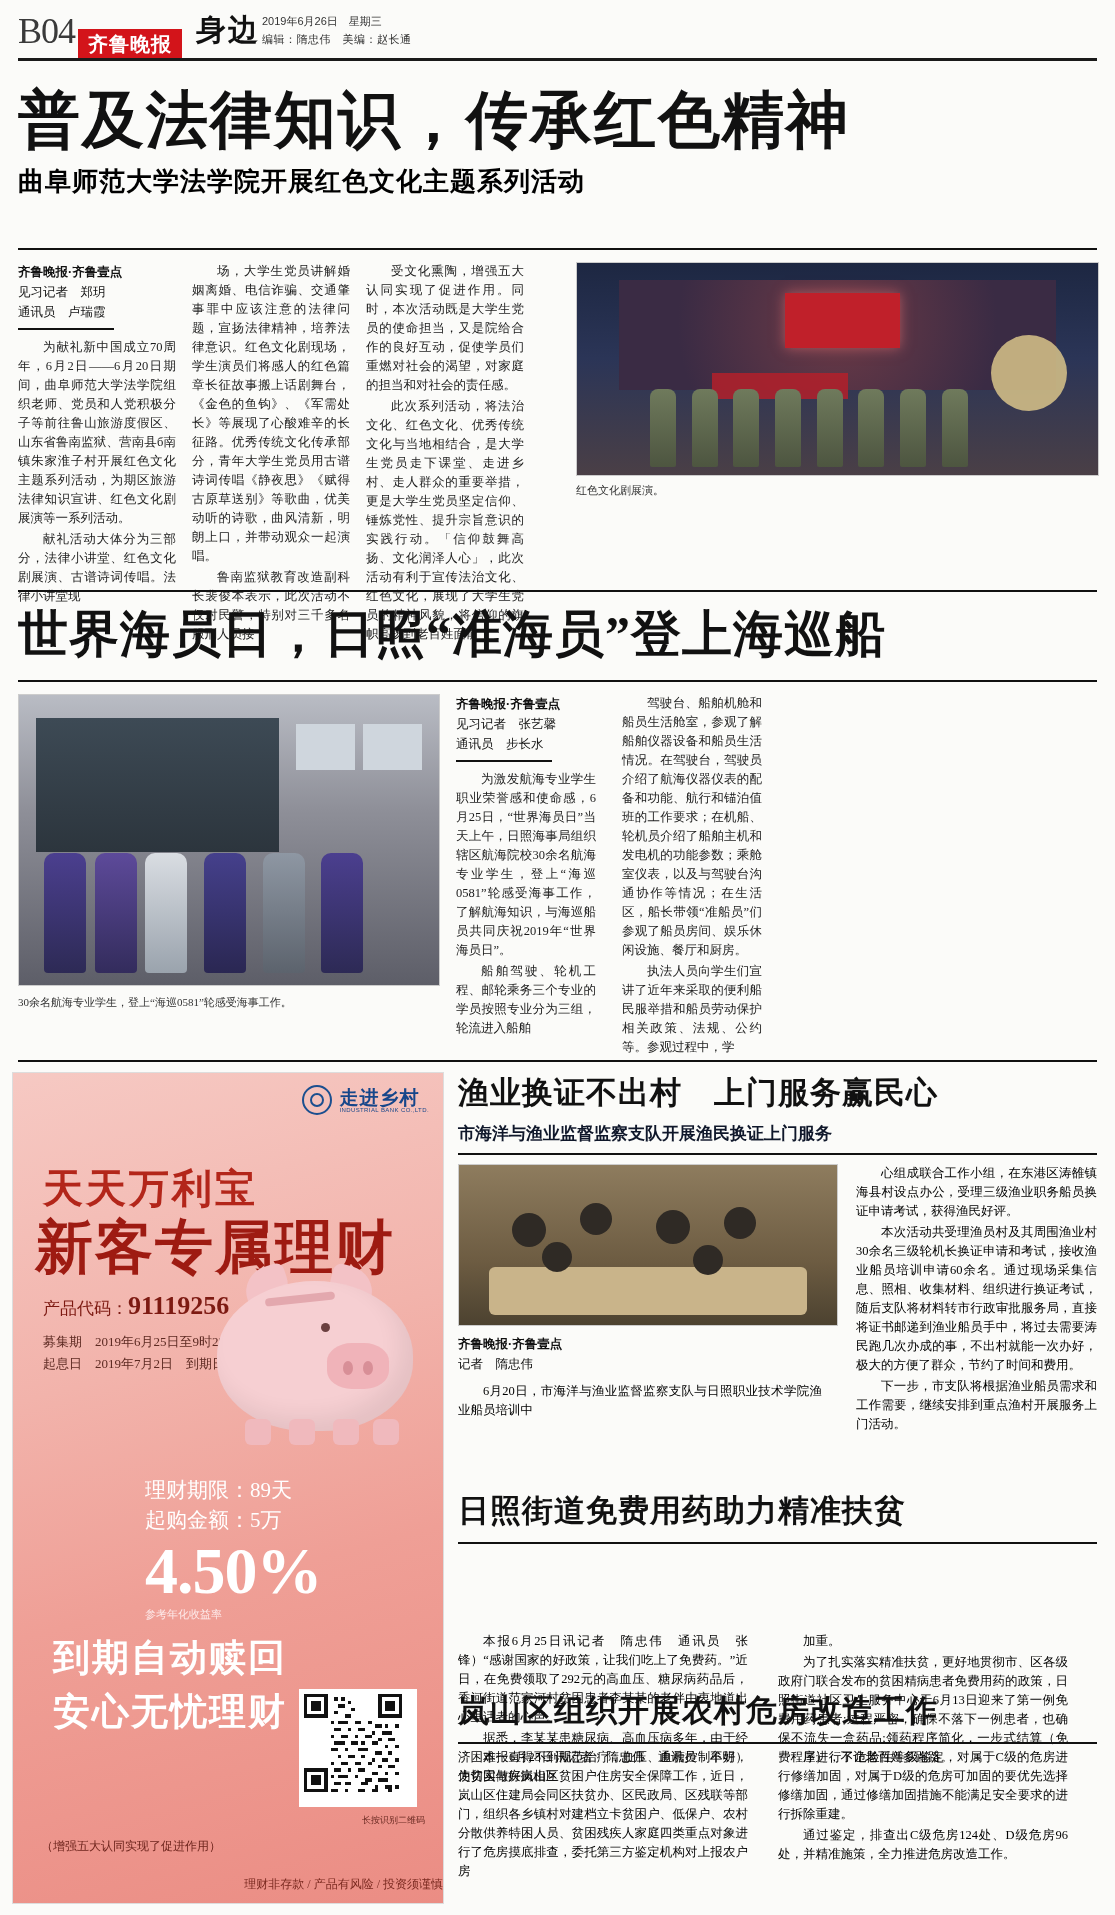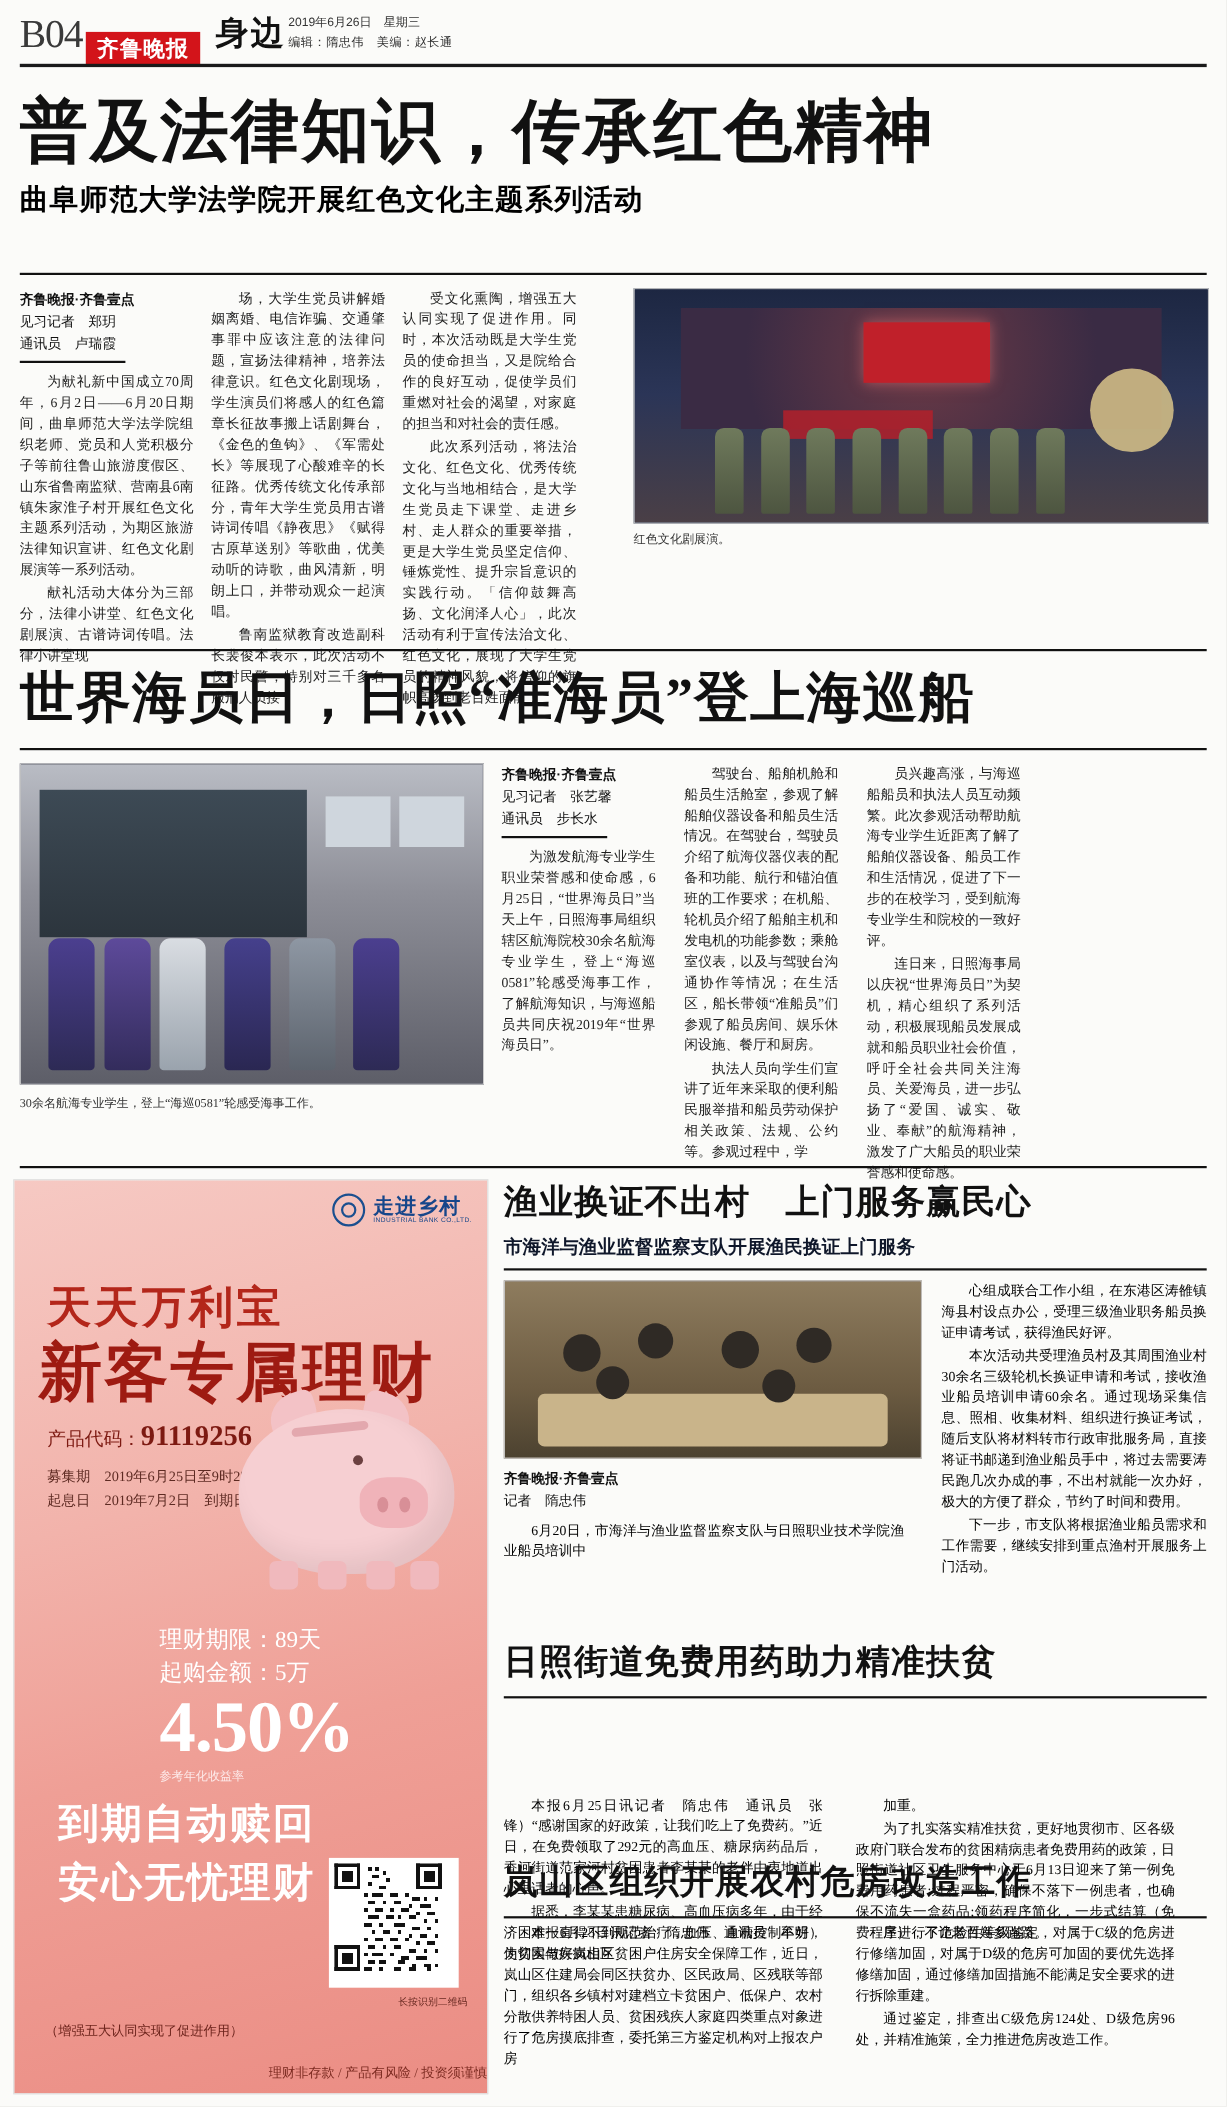--- a/index.html
+++ b/index.html
@@ -197,28 +197,25 @@
     <div class="cap" style="position:absolute;left:0;top:296px;width:420px;">30余名航海专业学生，登上“海巡0581”轮感受海事工作。</div>
     <div class="a2cols">
       <div class="a2col">
         <div class="byline">
           <div>齐鲁晚报·齐鲁壹点</div>
           <div class="sub">见习记者　张艺馨</div>
           <div class="sub">通讯员　步长水</div>
         </div>
         <div class="byline-rule"></div>
         <p>为激发航海专业学生职业荣誉感和使命感，6月25日，“世界海员日”当天上午，日照海事局组织辖区航海院校30余名航海专业学生，登上“海巡0581”轮感受海事工作，了解航海知识，与海巡船员共同庆祝2019年“世界海员日”。</p>
+        <p>船舶驾驶、轮机工程、邮轮乘务三个专业的学员按照专业分为三组，轮流进入船舶</p>
       </div>
       <div class="a2col">
         <p>驾驶台、船舶机舱和船员生活舱室，参观了解船舶仪器设备和船员生活情况。在驾驶台，驾驶员介绍了航海仪器仪表的配备和功能、航行和锚泊值班的工作要求；在机船、轮机员介绍了船舶主机和发电机的功能参数；乘舱室仪表，以及与驾驶台沟通协作等情况；在生活区，船长带领“准船员”们参观了船员房间、娱乐休闲设施、餐厅和厨房。</p>
         <p>执法人员向学生们宣讲了近年来采取的便利船民服举措和船员劳动保护相关政策、法规、公约等。参观过程中，学</p>
-      </div>
-      <div class="a2col" style="margin-right:0">
-        <p>员兴趣高涨，与海巡船船员和执法人员互动频繁。此次参观活动帮助航海专业学生近距离了解了船舶仪器设备、船员工作和生活情况，促进了下一步的在校学习，受到航海专业学生和院校的一致好评。</p>
-        <p>连日来，日照海事局以庆祝“世界海员日”为契机，精心组织了系列活动，积极展现船员发展成就和船员职业社会价值，呼吁全社会共同关注海员、关爱海员，进一步弘扬了“爱国、诚实、敬业、奉献”的航海精神，激发了广大船员的职业荣誉感和使命感。</p>
       </div>
       <div class="clear"></div>
     </div>
   </div>
 
   <div class="rule4"></div>
 
   <div class="ad">
     <div class="ad-bank">
       <div class="mark"></div>

